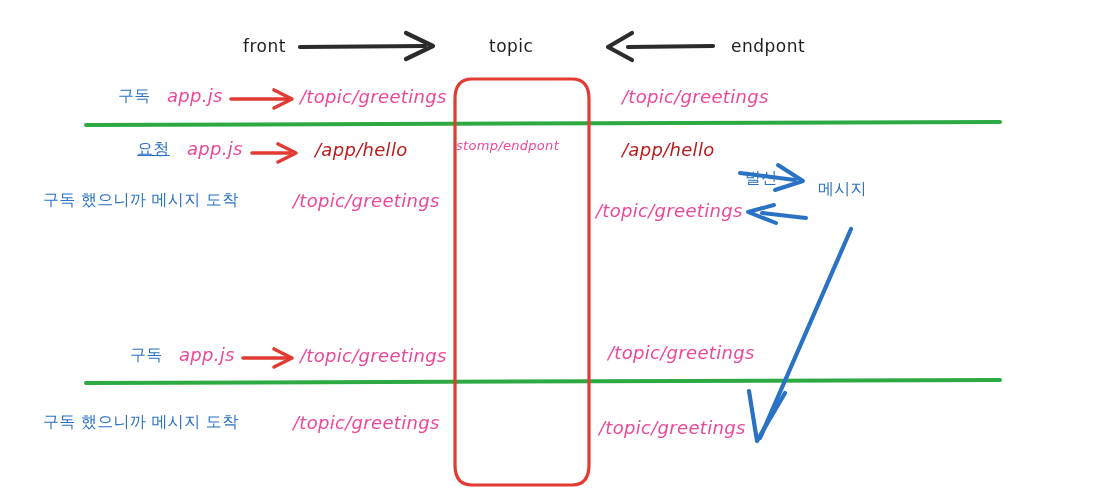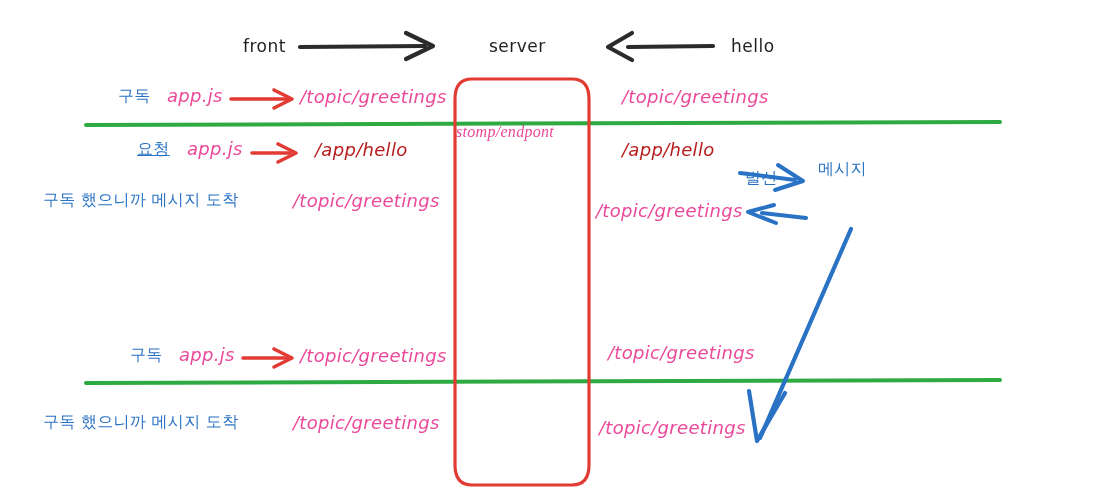--- a/index.html
+++ b/index.html
@@ -61,37 +61,37 @@
     pointer-events: none;
   }
 </style>
 </head>
 <body>
 
 <div id="canvas">
 
   <div class="lbl blk" style="left:243px; top:38px;">front</div>
 
-  <div class="lbl blk" style="left:489px; top:38px;">server</div>
+  <div class="lbl blk" style="left:489px; top:38px;">topic</div>
 
-  <div class="lbl blk" style="left:731px; top:38px;">hello</div>
+  <div class="lbl blk" style="left:731px; top:38px;">endpont</div>
 
-  <div class="lbl red" style="left:456px; top:124px; font-size:16px;font-family:Liberation Serif, serif;">stomp/endpont</div>
+  <div class="lbl red" style="left:456px; top:139px; font-size:13px;">stomp/endpont</div>
 
   <div class="lbl blu ko" style="left:118px; top:88px;">구독</div>
   <div class="lbl red" style="left:167px; top:87px;">app.js</div>
   <div class="lbl red" style="left:300px; top:88px;">/topic/greetings</div>
   <div class="lbl red" style="left:622px; top:88px;">/topic/greetings</div>
 
   <div class="lbl blu ko" style="left:137px; top:141px;text-decoration:underline;">요청</div>
   <div class="lbl red" style="left:187px; top:140px;">app.js</div>
   <div class="lbl blu-i" style="left:315px; top:141px;">/app/hello</div>
   <div class="lbl blu-i" style="left:622px; top:141px;">/app/hello</div>
   <div class="lbl blu ko" style="left:745px; top:137px;margin-top:33px;">발신</div>
-  <div class="lbl blu ko" style="left:818px; top:161px;">메시지</div>
+  <div class="lbl blu ko" style="left:818px; top:181px;">메시지</div>
 
   <div class="lbl blu ko" style="left:43px; top:192px;">구독 했으니까 메시지 도착</div>
   <div class="lbl red" style="left:293px; top:192px;">/topic/greetings</div>
   <div class="lbl red" style="left:596px; top:202px;">/topic/greetings</div>
 
   <div class="lbl blu ko" style="left:130px; top:347px;">구독</div>
   <div class="lbl red" style="left:179px; top:346px;">app.js</div>
   <div class="lbl red" style="left:300px; top:347px;">/topic/greetings</div>
   <div class="lbl red" style="left:608px; top:344px;">/topic/greetings</div>
 

